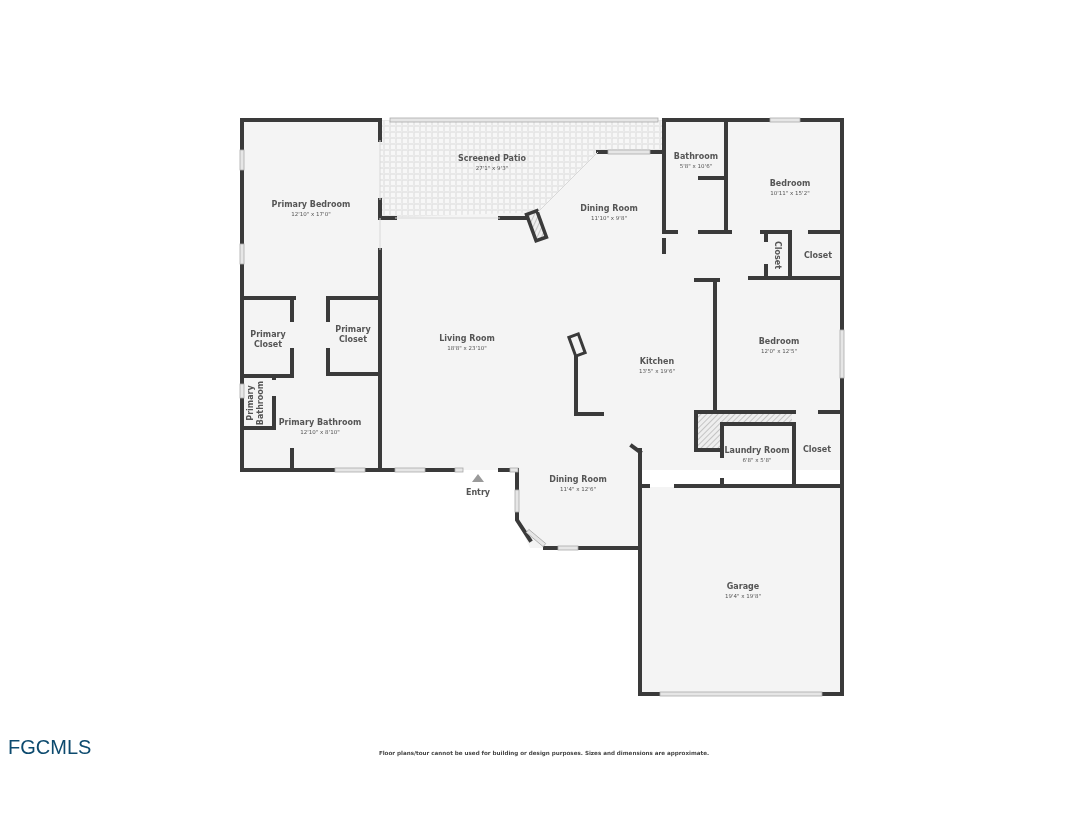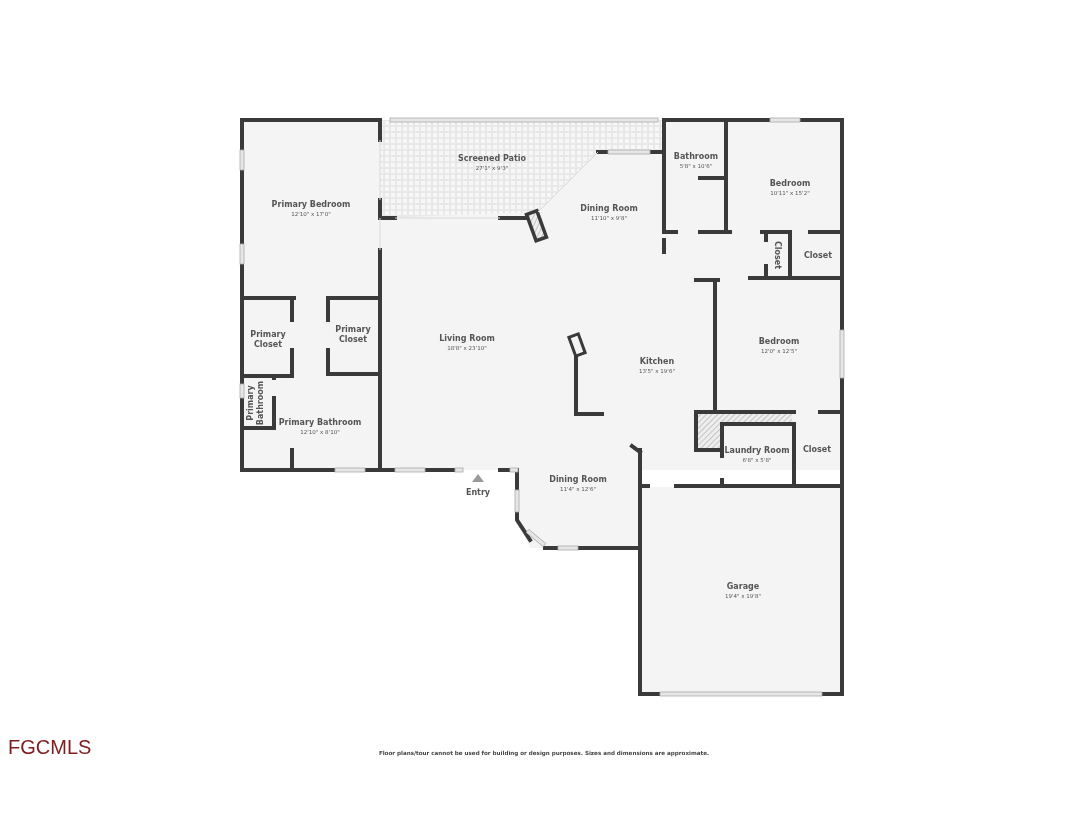--- a/index.html
+++ b/index.html
@@ -3,21 +3,21 @@
 <meta charset="utf-8">
 <style>
   html, body { margin: 0; padding: 0; background: #ffffff; }
   body { width: 1086px; height: 814px; position: relative; overflow: hidden; font-family: "DejaVu Sans", sans-serif; }
   #plan { position: absolute; left: 0; top: 0; }
   .room-name { font-family: "DejaVu Sans", sans-serif; font-size: 8px; font-weight: bold; fill: #555555; }
   .room-dim { font-family: "DejaVu Sans", sans-serif; font-size: 5.5px; fill: #555555; }
   .wall { stroke: #3a3a3a; stroke-width: 4; fill: none; stroke-linecap: square; }
   .thin { stroke: #d8d8d8; stroke-width: 1; fill: none; }
   .window { fill: #e6e6e6; stroke: #aaaaaa; stroke-width: 0.8; }
-  .logo { position: absolute; left: 8px; top: 736px; font-family: "Liberation Sans", sans-serif; font-size: 20px; color: #7f1d1d; letter-spacing: 0px; }
+  .logo { position: absolute; left: 8px; top: 736px; font-family: "Liberation Sans", sans-serif; font-size: 20px; color: #0c4a6e; letter-spacing: 0px; }
   .disclaimer { position: absolute; left: 374px; top: 750px; width: 340px; text-align: center; font-family: "DejaVu Sans", sans-serif; font-size: 5.6px; font-weight: bold; color: #444; }
 </style>
 </head>
 <body>
 
 <svg id="plan" width="1086" height="814" viewBox="0 0 1086 814" xmlns="http://www.w3.org/2000/svg">
   <defs>
     <pattern id="patio" width="6" height="6" patternUnits="userSpaceOnUse">
       <rect width="6" height="6" fill="#f7f7f7"></rect>
       <rect x="0.5" y="0.5" width="5" height="5" fill="none" stroke="#e2e2e2" stroke-width="0.7"></rect>

